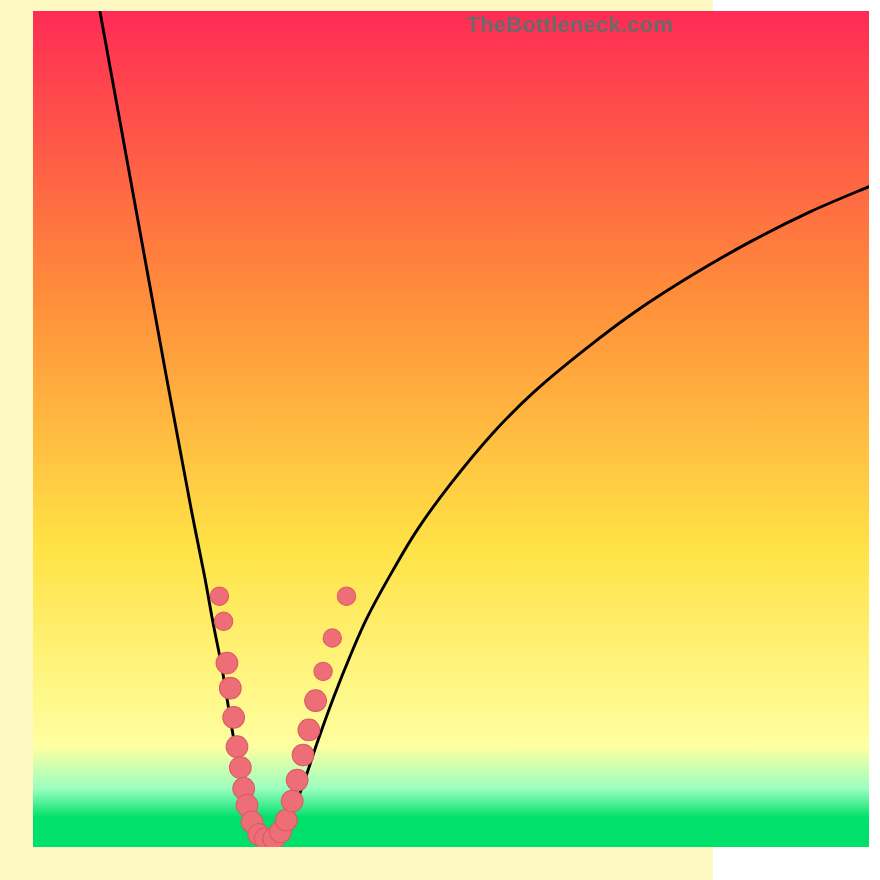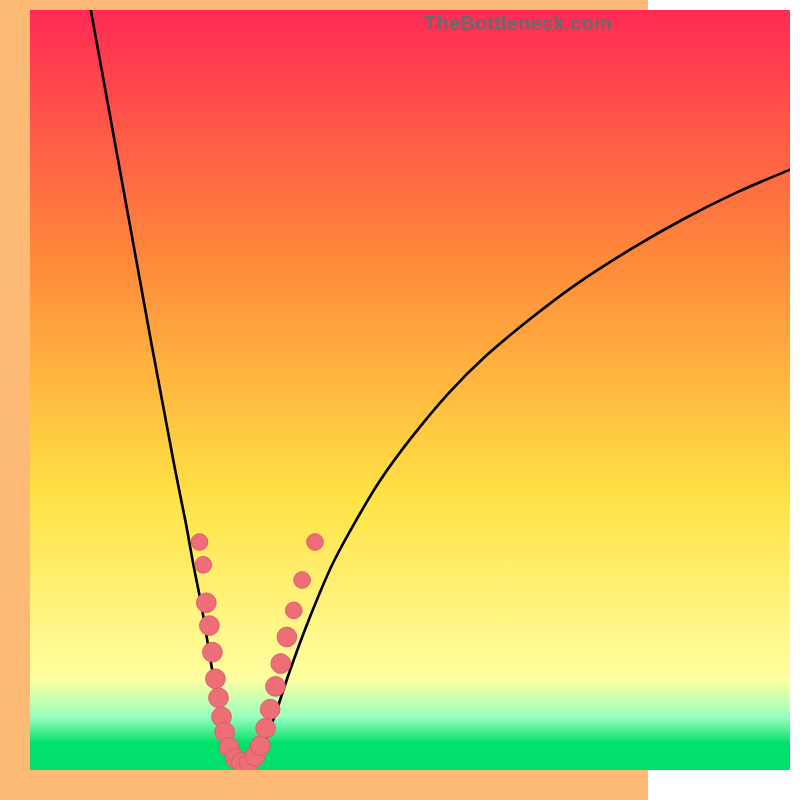--- a/index.html
+++ b/index.html
@@ -6,21 +6,21 @@
     margin: 0;
     padding: 0;
     width: 800px;
     height: 800px;
     overflow: hidden;
     font-family: Arial, Helvetica, sans-serif;
   }
   .frame {
     width: 648px;
     height: 800px;
-    background: #fdba74;
+    background: #fef9c3;
     position: relative;
     box-sizing: border-box;
   }
   .plot-area {
     position: absolute;
     left: 30px;
     top: 10px;
     width: 760px;
     height: 760px;
     overflow: hidden;

